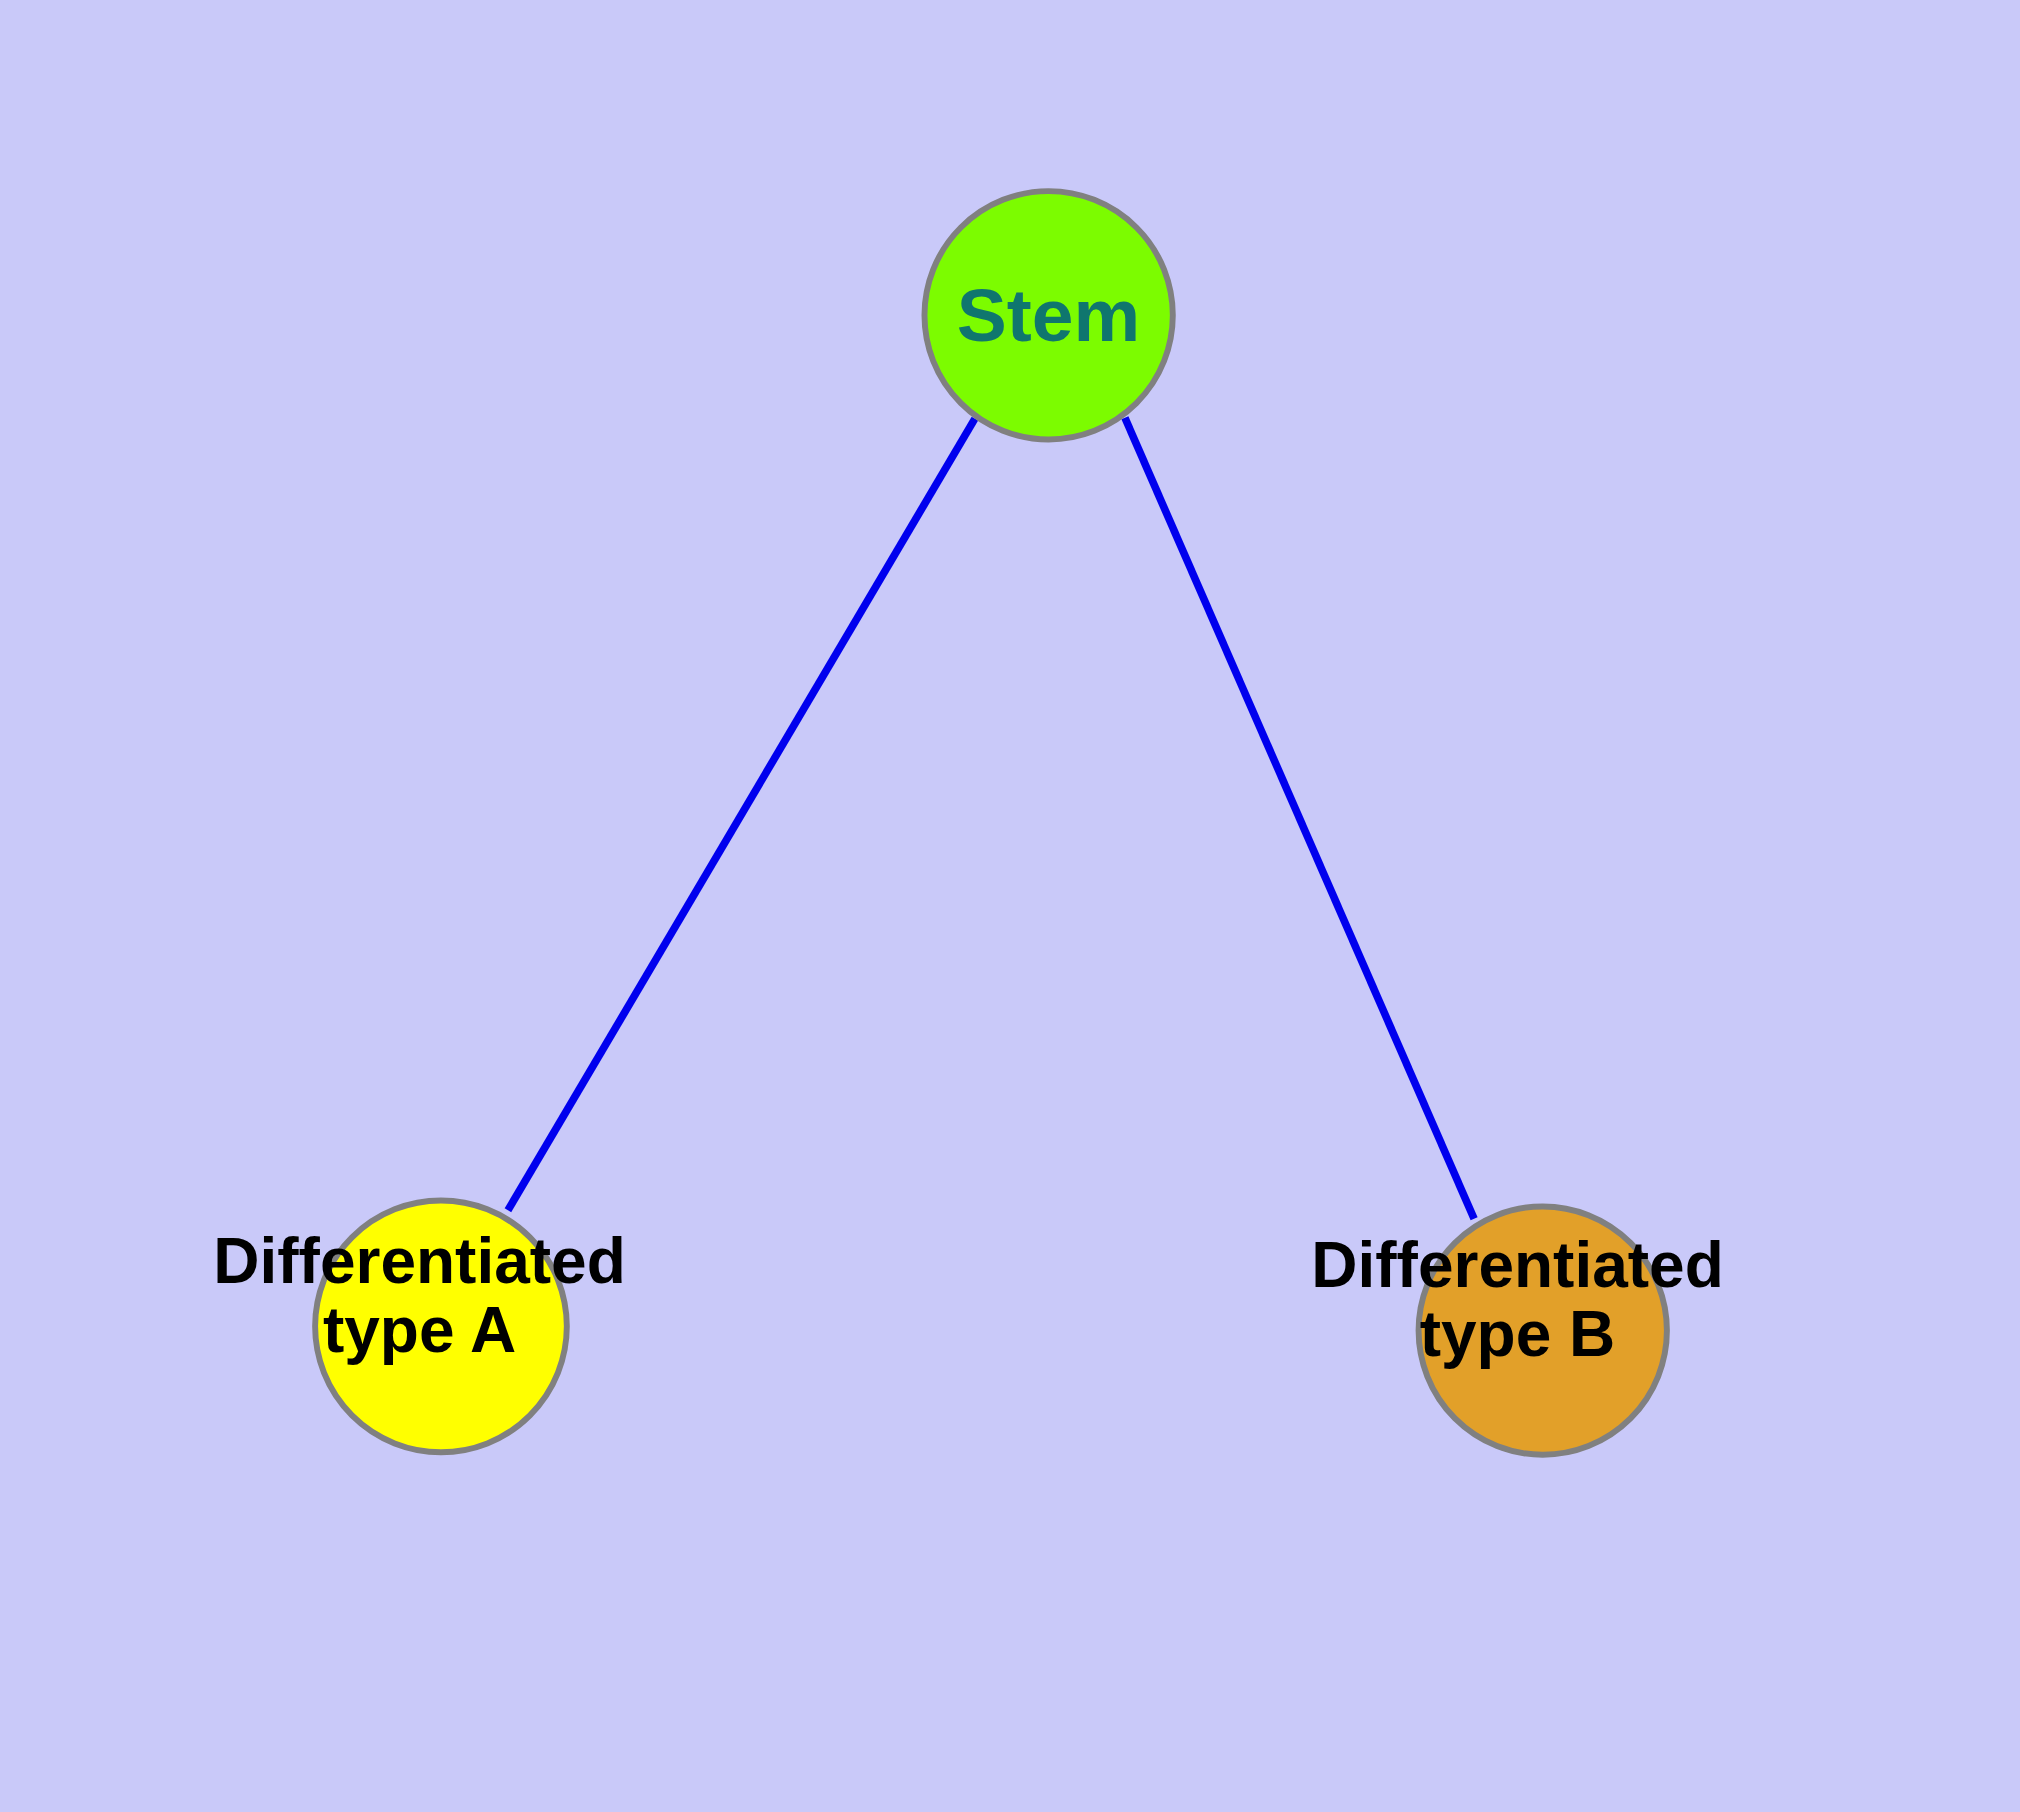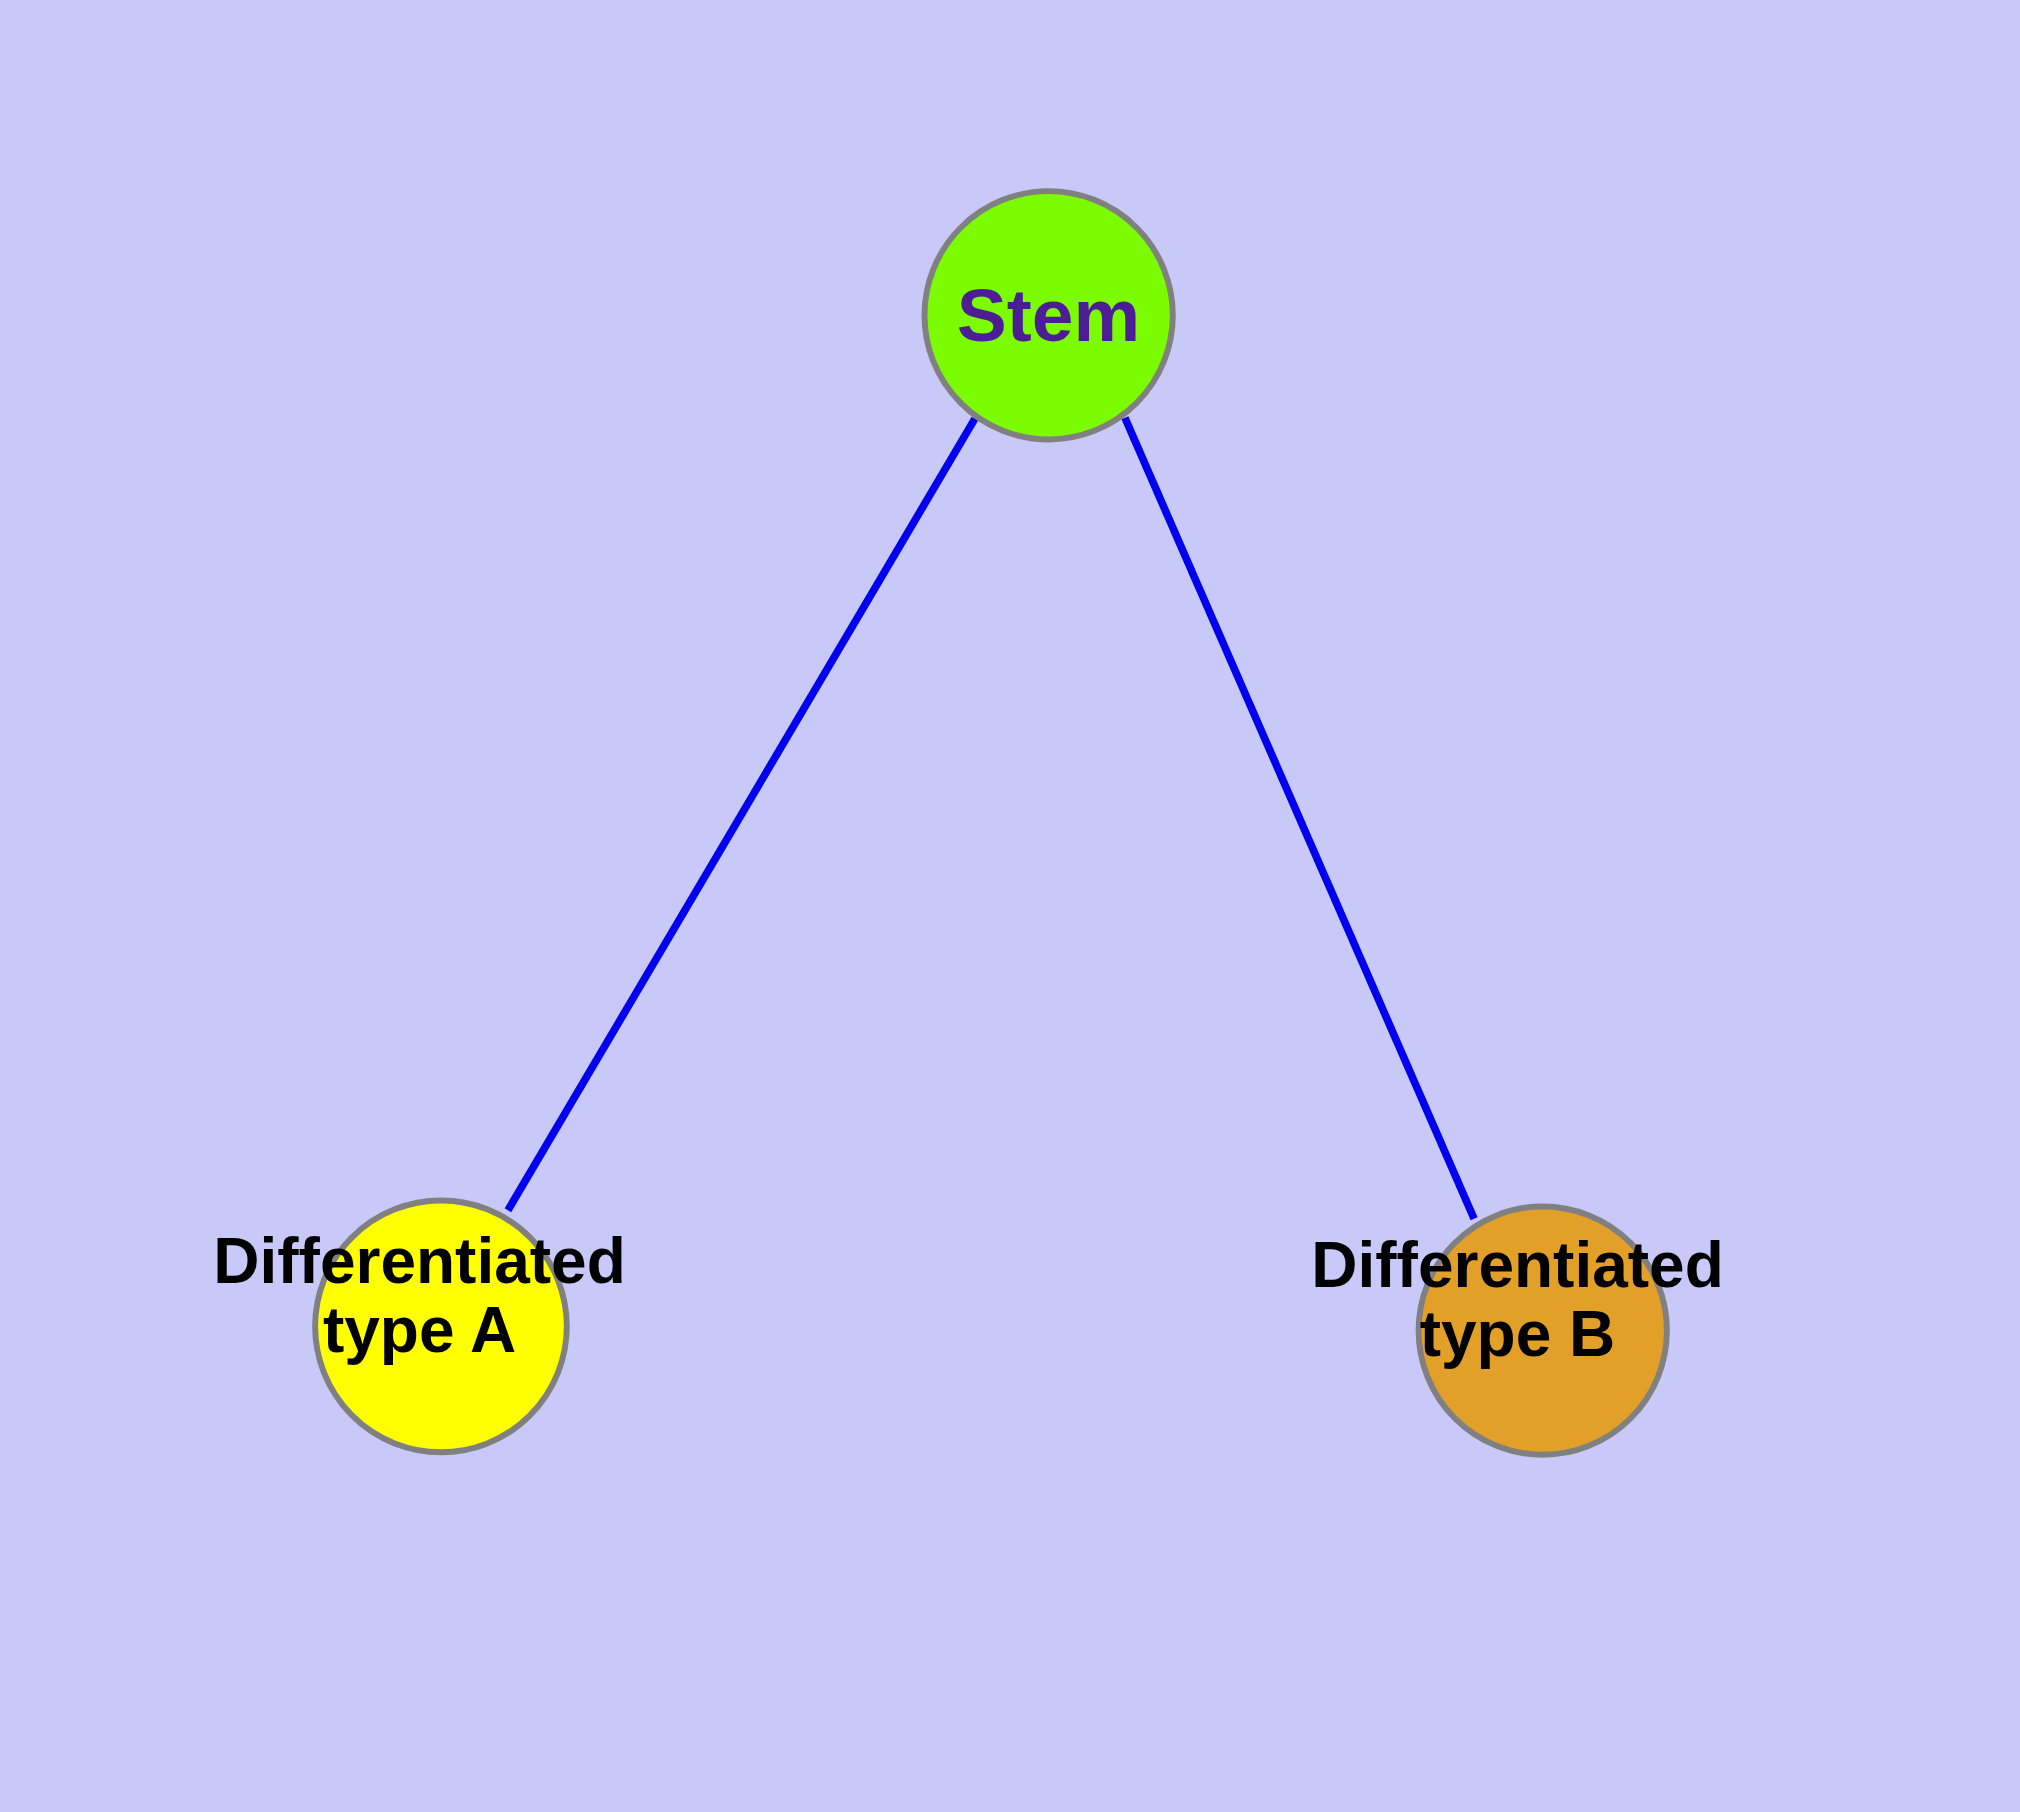--- a/index.html
+++ b/index.html
@@ -73,21 +73,21 @@
       <line x1="1327" y1="493" x2="1739" y2="1438" stroke="#0000ee" stroke-width="9" stroke-linecap="butt"></line>
     </g>
 
     <g>
       <circle cx="1237" cy="372" r="146.5" fill="#7cfc00" stroke="#808080" stroke-width="7"></circle>
       <circle cx="520" cy="1565" r="148.5" fill="#ffff00" stroke="#808080" stroke-width="7"></circle>
       <circle cx="1820" cy="1570" r="146.5" fill="#e2a029" stroke="#808080" stroke-width="7"></circle>
     </g>
   </svg>
 
-  <div class="node-label" id="label-stem" style="color: #4c1d95;">Stem</div>
+  <div class="node-label" id="label-stem" style="color: #0f766e;">Stem</div>
 
   <div class="node-label" id="label-type-a" style="color: rgb(0, 0, 0);">Differentiated
 type A</div>
 
   <div class="node-label" id="label-type-b" style="color: rgb(0, 0, 0);">Differentiated
 type B</div>
 
 </div>
 
 

